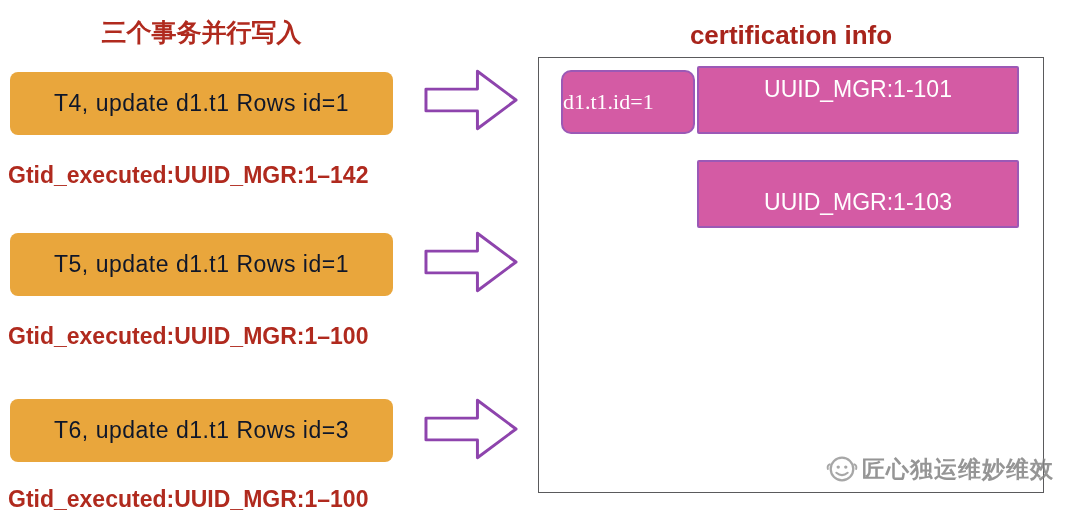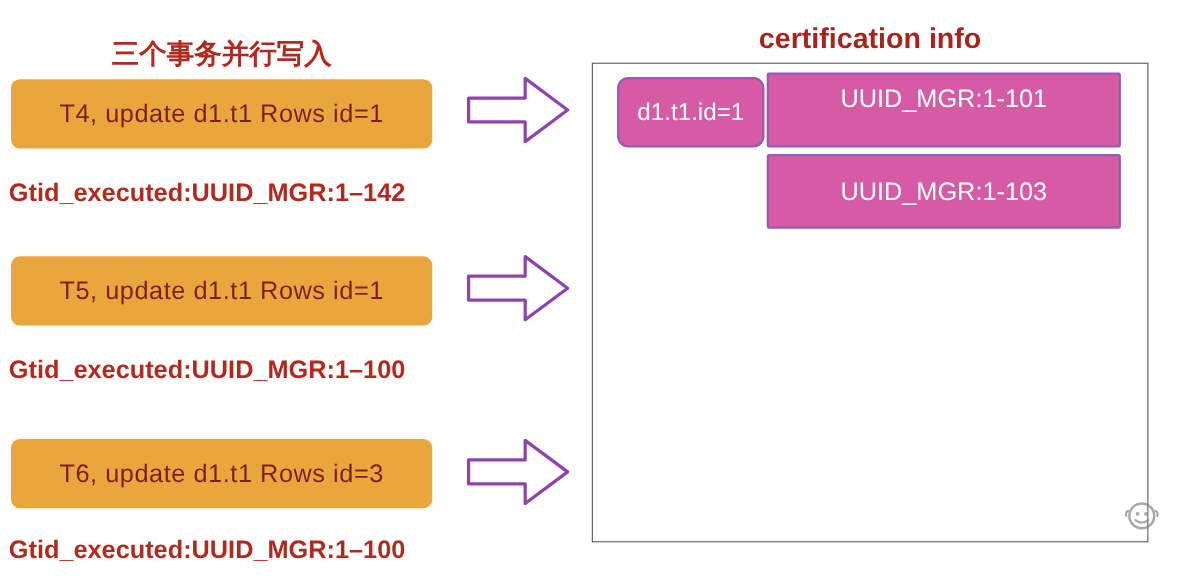--- a/index.html
+++ b/index.html
@@ -15,29 +15,28 @@
   }
 
   
   .left-title {
     position: absolute;
     left: 10px; top: 16px; width: 383px;
     text-align: center;
     font-size: 25px;
     font-weight: bold;
     color: #B02A1E;
-    margin-top: 16px;
   }
 
   .txn-box {
     position: absolute;
     left: 10px; width: 383px; height: 63px;
     background: #E9A63C;
     border-radius: 8px;
-    color: #7f1d1d;
+    color: #0f172a;
     font-size: 23px;
     display: flex; align-items: center; justify-content: center;
     letter-spacing: 0.5px;
   }
   .txn-box.pos-1 { top: 72px; }
   .txn-box.pos-2 { top: 233px; }
   .txn-box.pos-3 { top: 399px; }
 
   .gtid {
     position: absolute;
@@ -76,37 +75,37 @@
     background: #ffffff;
   }
   .key-box {
     position: absolute;
     left: 22px; width: 134px;
     background: #D45BA4;
     border: 2px solid #9B59B6;
     border-radius: 10px;
     color: #ffffff;
     font-size: 22px;
-    display: flex; align-items: center; justify-content: center;
+    display: flex; align-items: center; justify-content: flex-start; font-family: Liberation Serif, serif;
   }
   .key-box.row-1 { top: 12px; height: 64px; }
   .key-box.row-2 { top: 86px; height: 68px; }
 
   .val-box {
     position: absolute;
     left: 158px; width: 322px;
     background: #D45BA4;
     border: 2px solid #9B59B6;
     border-radius: 2px;
     color: #ffffff;
     font-size: 23px;
     display: flex; justify-content: center;
   }
   .val-box.row-1 { top: 8px; height: 68px; align-items: flex-start; padding-top: 8px; }
-  .val-box.row-2 { top: 82px; height: 68px; align-items: center; }
+  .val-box.row-2 { top: 102px; height: 68px; align-items: flex-end; padding-bottom: 10px; }
 
   
   .watermark {
     position: absolute;
     right: 26px; top: 453px;
     display: flex; align-items: center; gap: 4px;
     color: rgba(130,130,130,0.85);
     font-size: 23px;
     font-weight: bold;
     letter-spacing: 1px;
@@ -171,15 +170,16 @@
     <span class="wm-icon">
       <svg viewBox="0 0 34 34" xmlns="http://www.w3.org/2000/svg">
         <circle cx="17" cy="17" r="12" fill="none" stroke="#8a8a8a" stroke-width="2.4"></circle>
         <circle cx="13" cy="15" r="1.8" fill="#8a8a8a"></circle>
         <circle cx="21" cy="15" r="1.8" fill="#8a8a8a"></circle>
         <path d="M11 21 q6 5 12 0" fill="none" stroke="#8a8a8a" stroke-width="2.2" stroke-linecap="round"></path>
         <path d="M4 12 q-3 1 -2 5" fill="none" stroke="#8a8a8a" stroke-width="2" stroke-linecap="round"></path>
         <path d="M30 12 q3 1 2 5" fill="none" stroke="#8a8a8a" stroke-width="2" stroke-linecap="round"></path>
       </svg>
     </span>
+    <span>匠心独运维妙维效</span>
   </div>
 
 </div>
 
 </body></html>

